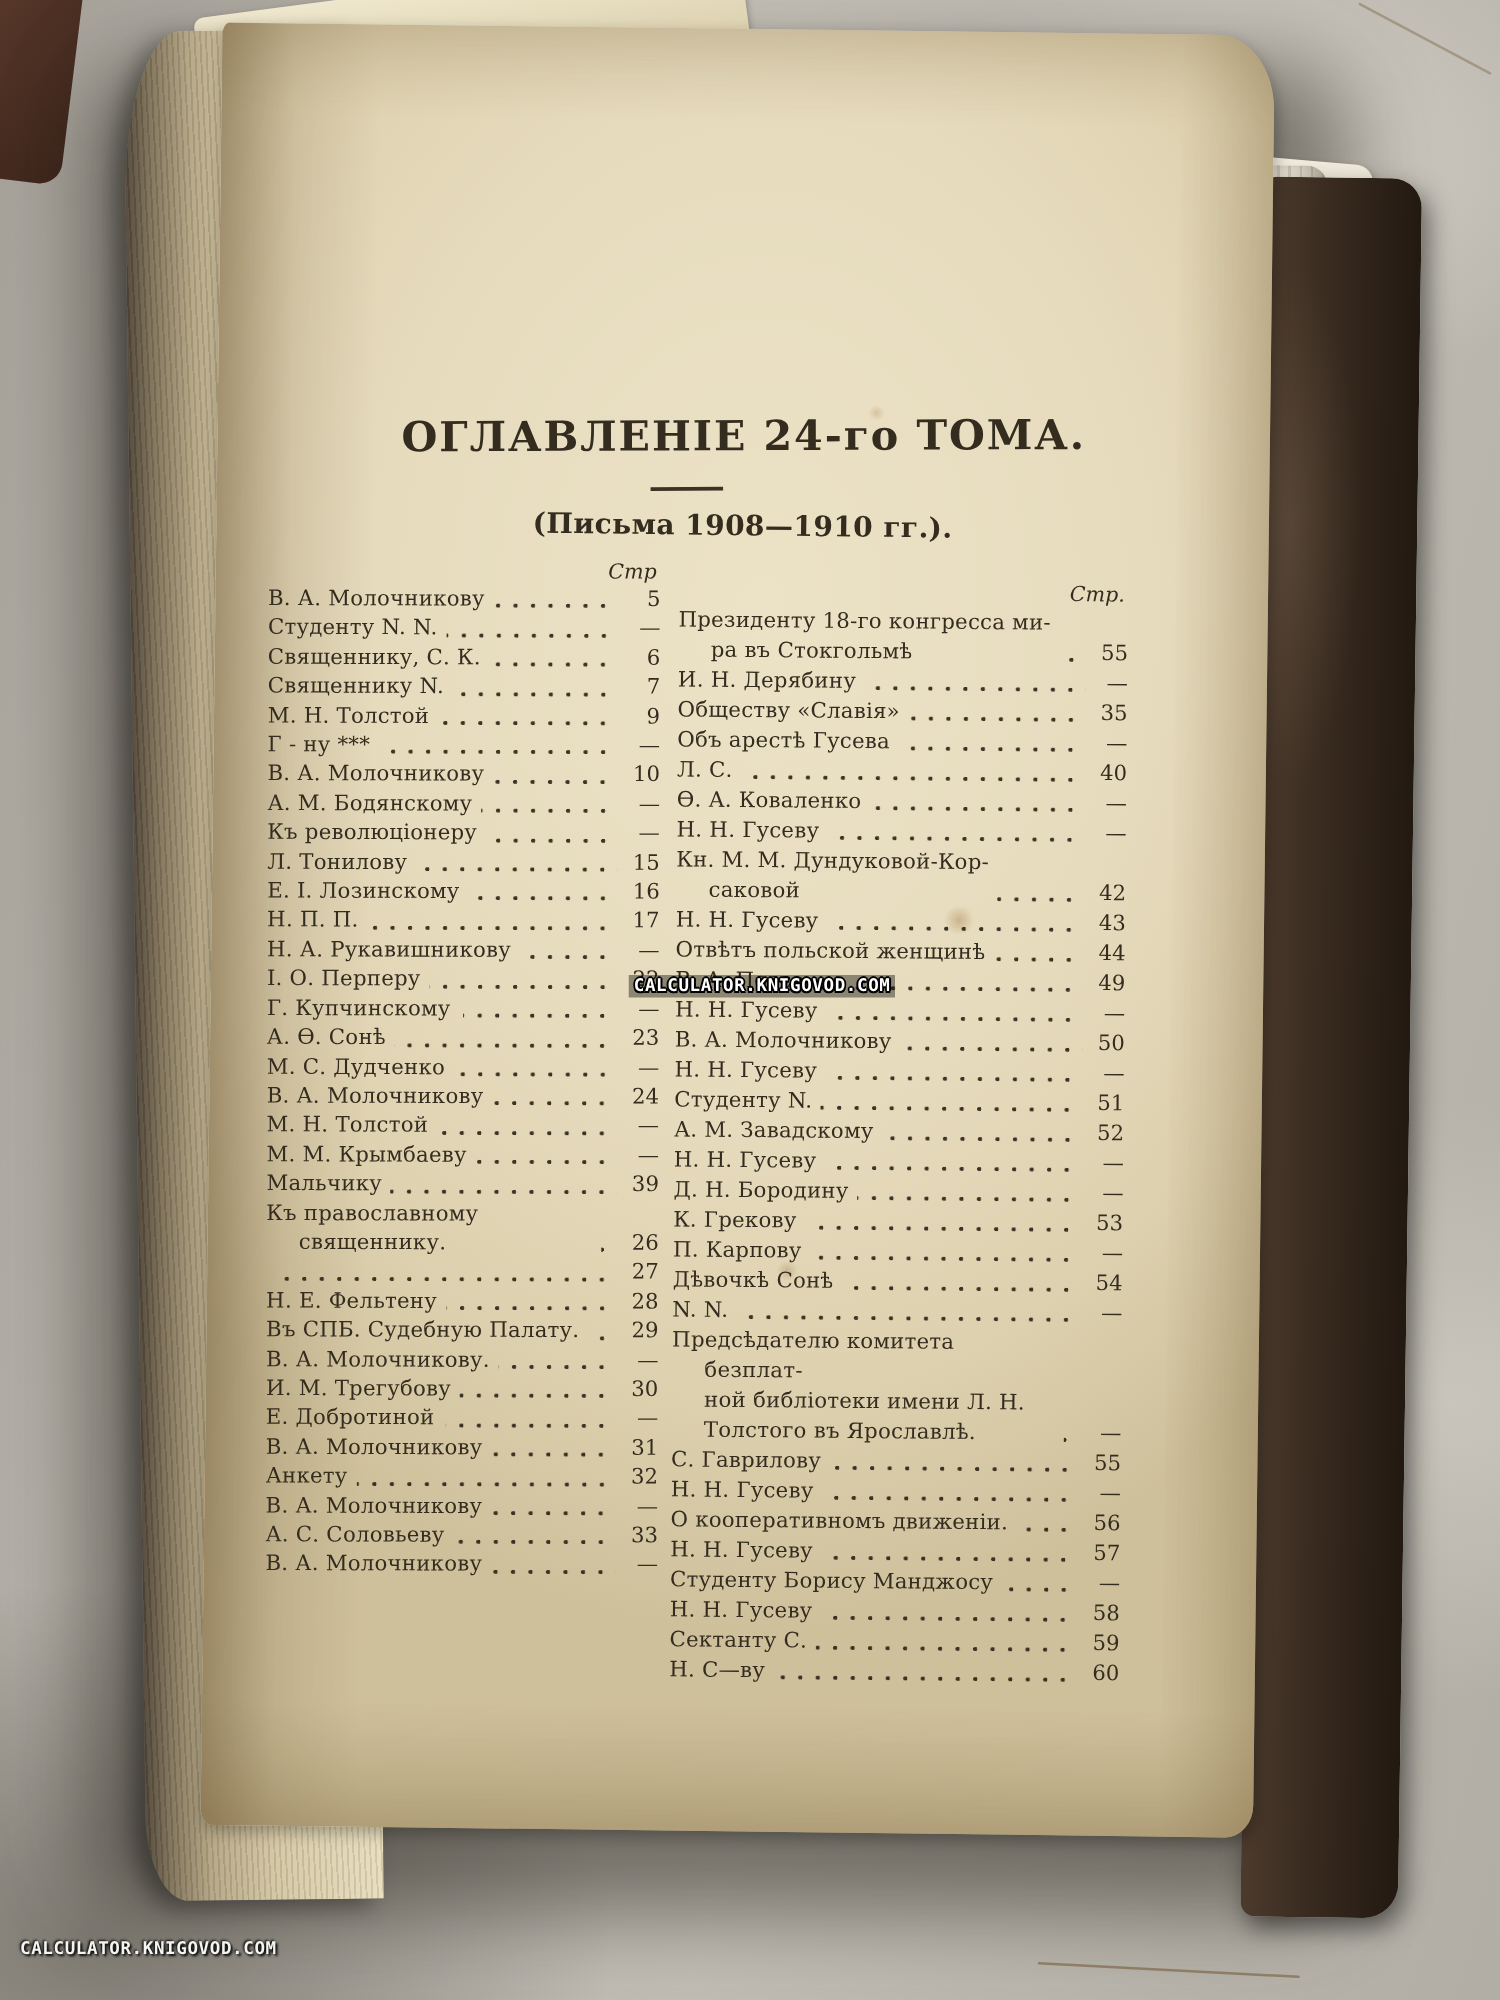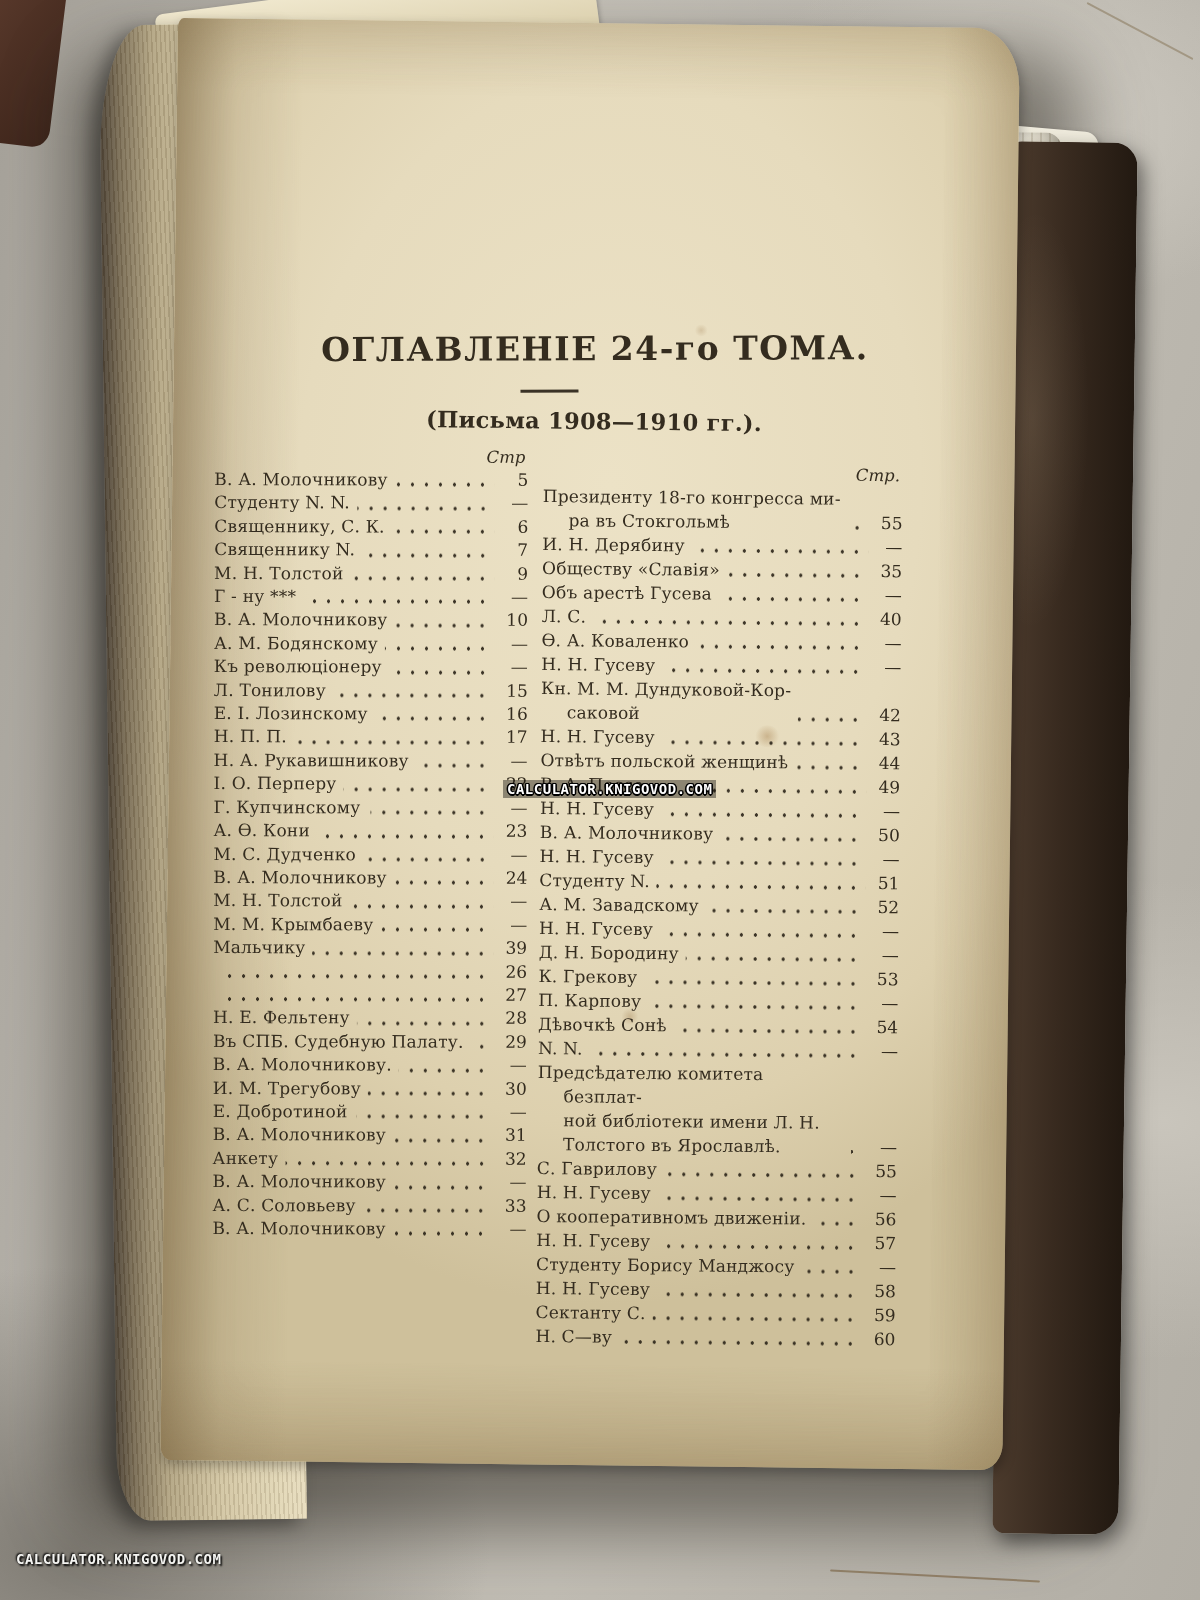--- a/index.html
+++ b/index.html
@@ -197,21 +197,21 @@
             <span class="pg">22</span>
           </div>
 
           <div class="row">
             <span class="lbl">Г. Купчинскому</span>
             <span class="leader"></span>
             <span class="pg">—</span>
           </div>
 
           <div class="row">
-            <span class="lbl">А. Ѳ. Кони</span>
+            <span class="lbl">А. Ѳ. Сонѣ</span>
             <span class="leader"></span>
             <span class="pg">23</span>
           </div>
 
           <div class="row">
             <span class="lbl">М. С. Дудченко</span>
             <span class="leader"></span>
             <span class="pg">—</span>
           </div>
 
@@ -233,20 +233,21 @@
             <span class="pg">—</span>
           </div>
 
           <div class="row">
             <span class="lbl">Мальчику</span>
             <span class="leader"></span>
             <span class="pg">39</span>
           </div>
 
           <div class="row">
+            <span class="lbl">Къ православному священнику.</span>
             <span class="leader"></span>
             <span class="pg">26</span>
           </div>
 
           <div class="row">
             <span class="leader"></span>
             <span class="pg">27</span>
           </div>
 
           <div class="row">

